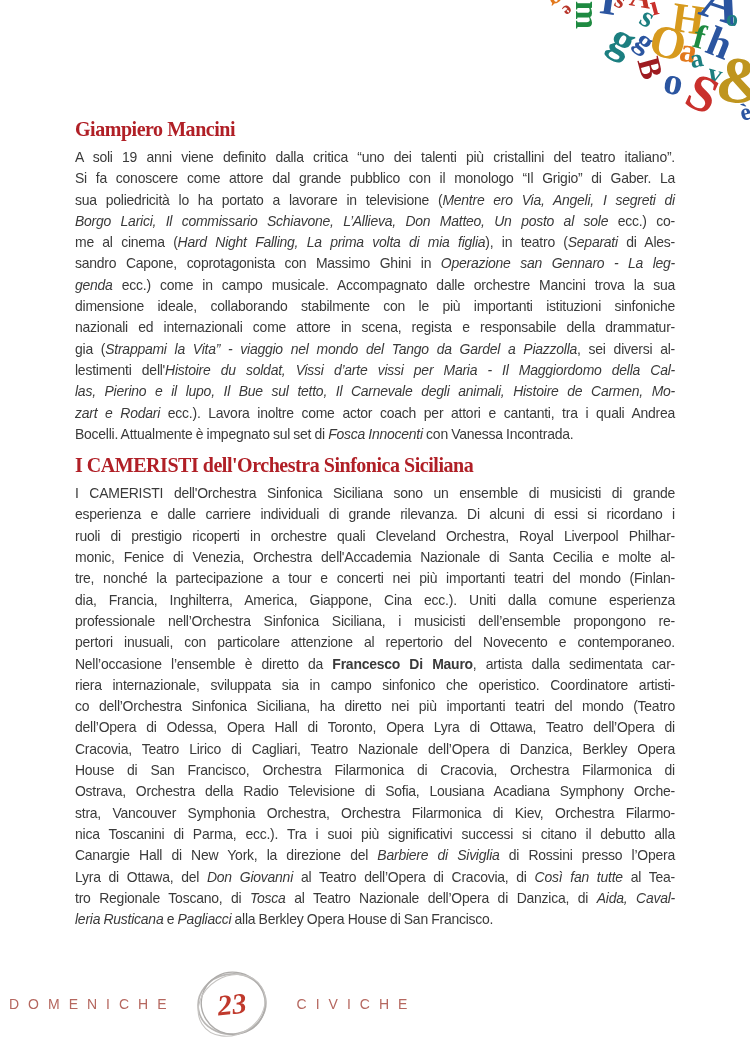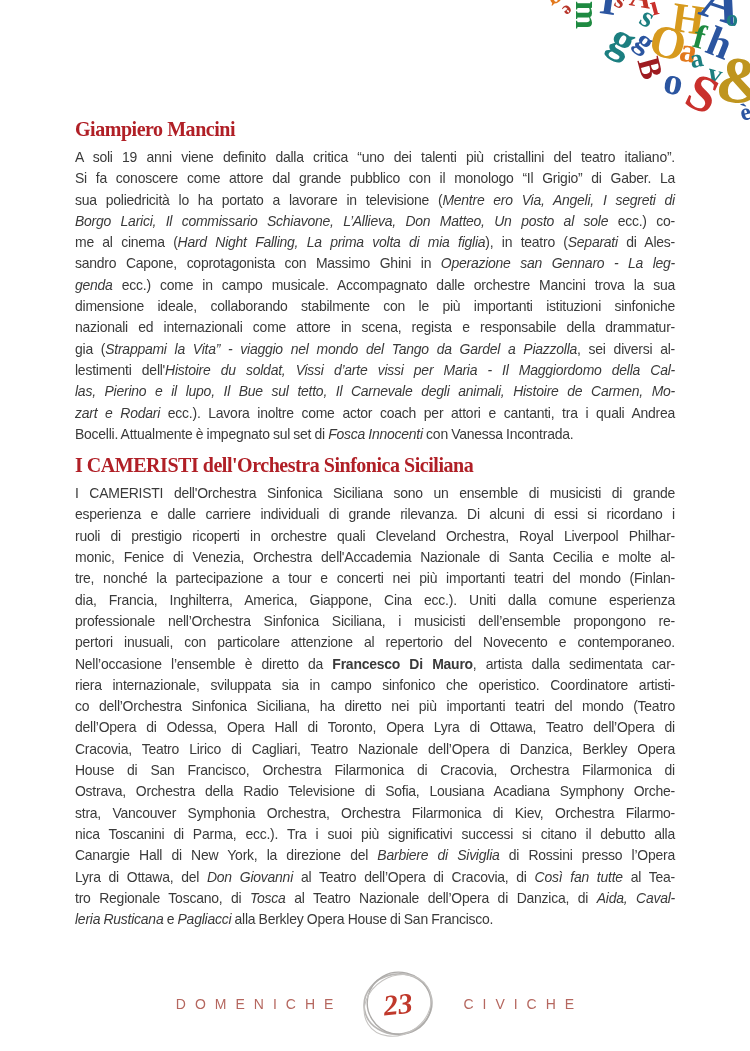--- a/index.html
+++ b/index.html
@@ -66,21 +66,20 @@
   .bd { font-weight: bold; }
 
   
   .footer {
     position: absolute;
     left: 0; right: 0;
     top: 966px;
     height: 76px;
     display: flex;
     align-items: center;
-    justify-content: center;
     gap: 18px;
   }
   .footword {
     font-size: 14px;
     letter-spacing: 9px;
     color: var(--footer-red, #b5675f);
     text-indent: 9px; 
   }
   .pagecircle {
     position: relative;

